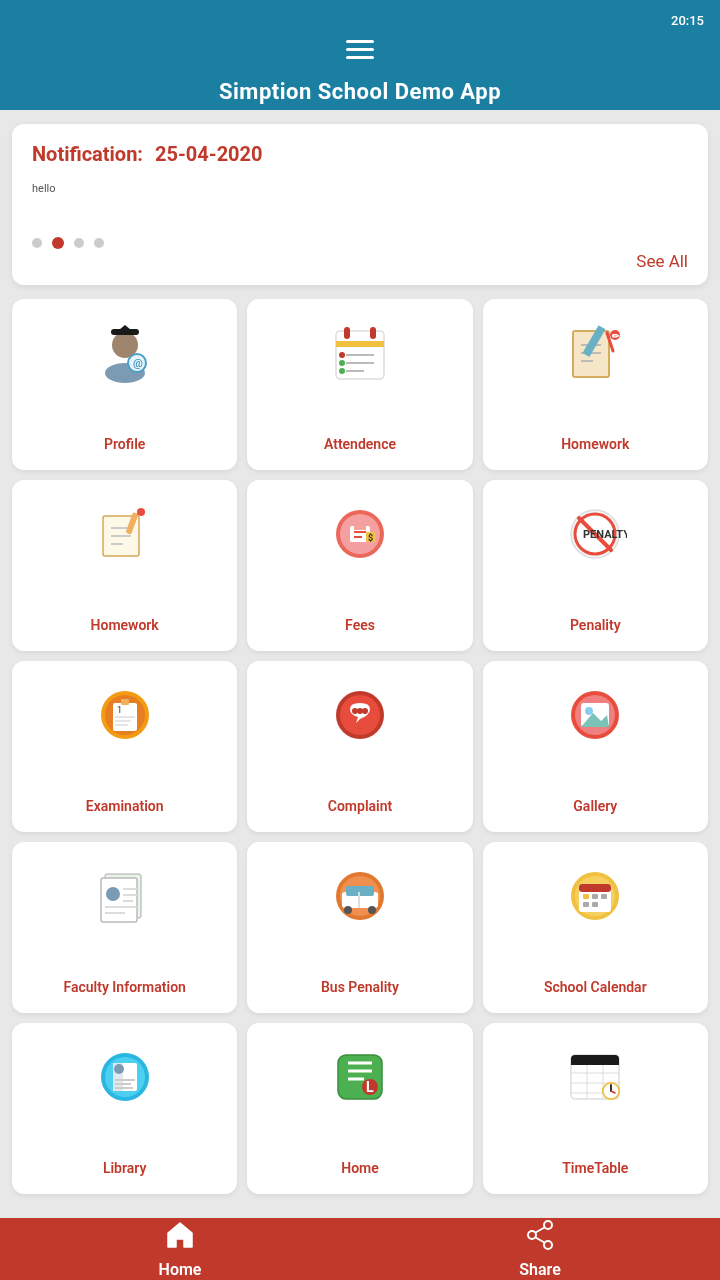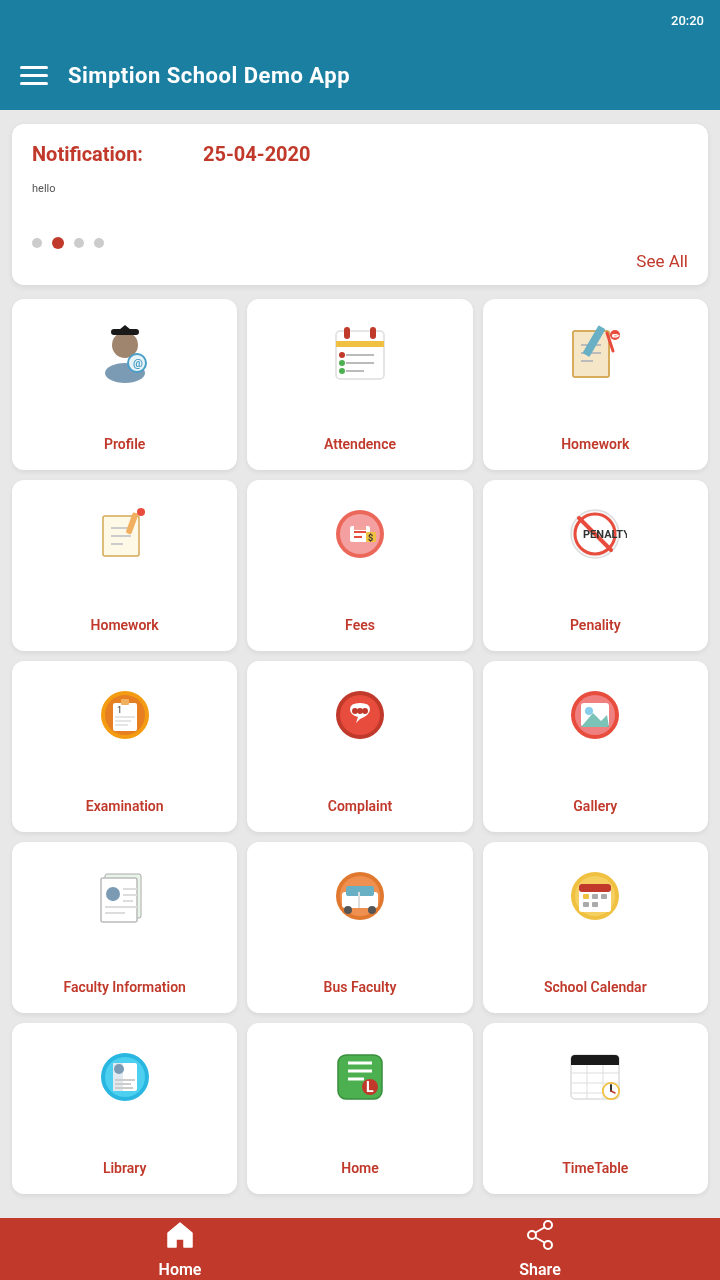--- a/index.html
+++ b/index.html
@@ -32,20 +32,21 @@
     }
 
     
     .header {
       background: #1a7fa0;
       height: 70px;
       display: flex;
       align-items: center;
       padding: 0 20px;
       gap: 20px;
+      flex-direction: column;
     }
     .header .menu-icon {
       display: flex;
       flex-direction: column;
       gap: 5px;
       cursor: pointer;
     }
     .header .menu-icon span {
       display: block;
       width: 28px;
@@ -76,21 +77,20 @@
     }
     .notification-label {
       color: #c0392b;
       font-weight: 700;
       font-size: 20px;
     }
     .notification-date {
       color: #c0392b;
       font-weight: 700;
       font-size: 20px;
-      margin-left: 48px;
     }
     .notification-message {
       color: #555;
       font-size: 11px;
       padding: 6px 0 20px 0;
     }
     .notification-footer {
       display: flex;
       align-items: center;
       justify-content: space-between;
@@ -186,21 +186,21 @@
     .icon-svg {
       width: 64px;
       height: 64px;
     }
   </style>
 </head>
 <body>
 
 <div class="status-bar">
   <div class="status-icons">
-    <span>20:20</span>
+    <span>20:15</span>
   </div>
 </div>
 
 <div class="header">
   <div class="menu-icon">
     <span></span>
       <span></span>
       <span></span>
   </div>
   <span class="app-title">Simption School Demo App</span>
@@ -380,21 +380,21 @@
       <svg class="icon-svg" viewBox="0 0 64 64" xmlns="http://www.w3.org/2000/svg">
         <circle cx="32" cy="32" r="24" fill="#e07830"></circle>
         <circle cx="32" cy="32" r="20" fill="#f09050"></circle>
         <rect x="14" y="28" width="36" height="16" rx="3" fill="white"></rect>
         <rect x="18" y="22" width="28" height="10" rx="2" fill="#6ab0c5"></rect>
         <circle cx="20" cy="46" r="4" fill="#555"></circle>
         <circle cx="44" cy="46" r="4" fill="#555"></circle>
         <rect x="30" y="28" width="2" height="16" fill="#ddd"></rect>
       </svg>
     </div>
-    <span class="item-label">Bus Faculty</span>
+    <span class="item-label">Bus Penality</span>
   </div>
 
   <div class="grid-item">
     <div class="icon-container">
       <svg class="icon-svg" viewBox="0 0 64 64" xmlns="http://www.w3.org/2000/svg">
         <circle cx="32" cy="32" r="24" fill="#f0c040"></circle>
         <circle cx="32" cy="32" r="20" fill="#f5d060"></circle>
         <rect x="16" y="20" width="32" height="28" rx="3" fill="white"></rect>
         <rect x="16" y="20" width="32" height="8" rx="3" fill="#c0392b"></rect>
         <rect x="20" y="30" width="6" height="5" rx="1" fill="#f0c040"></rect>

